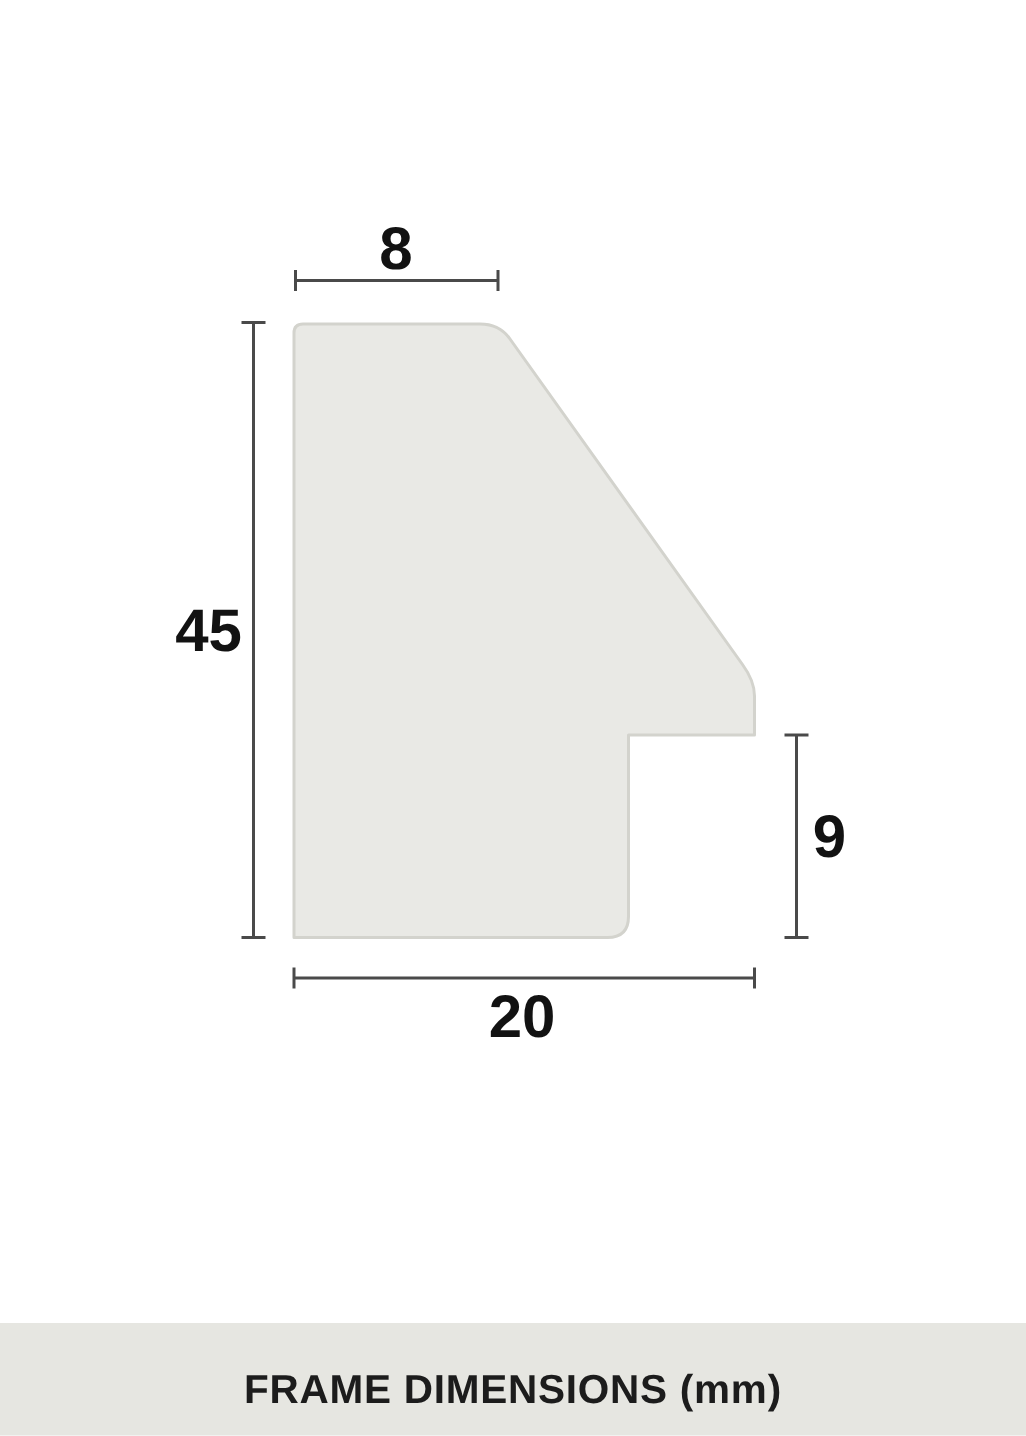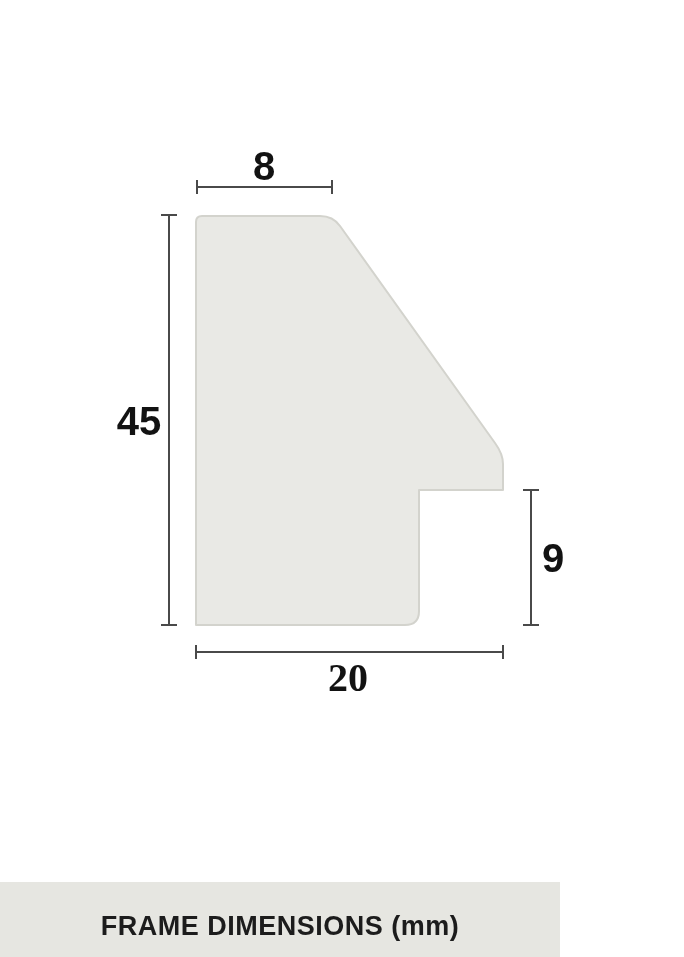--- a/index.html
+++ b/index.html
@@ -41,21 +41,21 @@
     font-size: 40px;
     font-weight: 600;
     color: var(--label-text, #121212);
     white-space: nowrap;
     line-height: 1;
   }
   .footer {
     position: absolute;
     left: 0;
     top: 882px;
-    width: 560px;
+    width: 684px;
     height: 75px;
     background: var(--footer-bg, #e6e6e1);
     display: flex;
     align-items: center;
     justify-content: center;
     box-sizing: border-box;
     padding-top: 14px;
   }
   .footer-caption {
     font-size: 27px;
@@ -106,20 +106,20 @@
       <line x1="531" y1="490" x2="531" y2="625"></line>
       <line x1="523" y1="490" x2="539" y2="490"></line>
       <line x1="523" y1="625" x2="539" y2="625"></line>
     </g>
   </svg>
 
   <div class="dim-label" style="left:264px; top:166px;">8</div>
 
   <div class="dim-label" style="left:139px; top:421px;">45</div>
 
-  <div class="dim-label" style="left:348px; top:678px;font-family:Liberation Serif, serif;">20</div>
+  <div class="dim-label" style="left:348px; top:678px;">20</div>
 
   <div class="dim-label" style="left:553px; top:558px;">9</div>
 </div>
 
 <div class="footer">
   <div class="footer-caption">FRAME DIMENSIONS (mm)</div>
 </div>
 
 </body></html>

